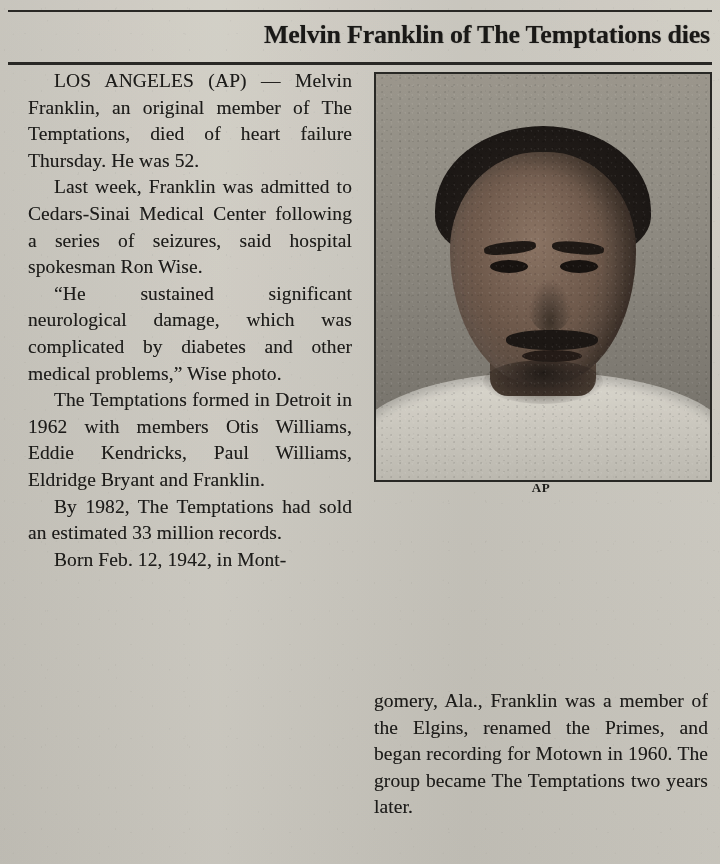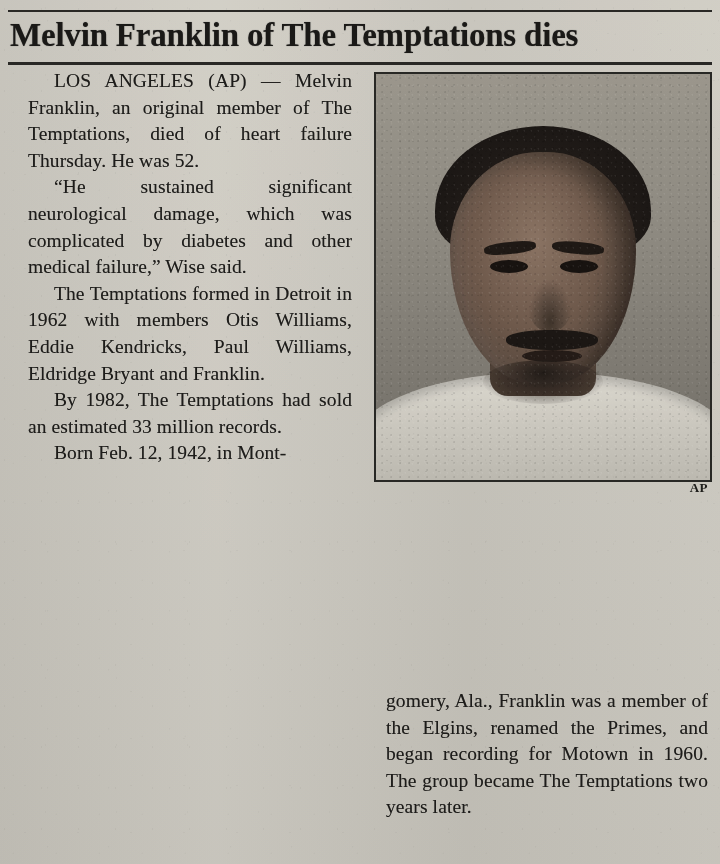--- a/index.html
+++ b/index.html
@@ -48,26 +48,27 @@
   #rule-under-headline { top: 62px; height: 3px; }
 
   #headline {
     position: absolute;
     top: 12px;
     left: 10px;
     right: 10px;
     height: 48px;
     font-family: "Liberation Serif", serif;
     font-weight: bold;
-    font-size: 33px;
+    font-size: 26px;
     line-height: 46px;
     letter-spacing: -0.2px;
     color: #1c1b19;
     white-space: nowrap;
     text-shadow: 0 0 1px rgba(0,0,0,0.45);
+    text-align: right;
   }
 
   #body-wrap {
     position: absolute;
     top: 68px;
     left: 14px;
     width: 694px;
     height: 790px;
   }
 
@@ -83,21 +84,21 @@
     font-family: "Liberation Serif", serif;
     font-size: 19.5px;
     line-height: 26.6px;
     color: #1f1e1c;
     text-align: justify;
     text-indent: 26px;
     font-weight: 400;
     letter-spacing: 0.1px;
     text-shadow: 0 0 0.6px rgba(0,0,0,0.35);
   }
-  p.art.cont { text-indent: 0; margin-left: 12px; }
+  p.art.cont { text-indent: 0; }
 
   
   #photo-box {
     position: absolute;
     left: 360px;
     top: 4px;
     width: 334px;
     height: 406px;
     border: 2px solid #2a2a27;
     overflow: hidden;
@@ -204,21 +205,21 @@
       radial-gradient(circle at 41% 82%, rgba(255,255,255,0.18) 0.7px, transparent 1.1px),
       radial-gradient(circle at 85% 14%, rgba(0,0,0,0.25) 0.7px, transparent 1.1px);
     background-size: 7px 9px, 9px 7px, 11px 13px, 13px 11px;
   }
 
   #ap-credit {
     position: absolute;
     left: 360px;
     top: 412px;
     width: 334px;
-    text-align: right;
+    text-align: center;
     font-family: "Liberation Serif", serif;
     font-weight: bold;
     font-size: 13px;
     letter-spacing: 0.5px;
     color: #20201d;
   }
 
   #caption {
     position: absolute;
     left: 360px;
@@ -249,21 +250,22 @@
   <div class="rule" id="rule-top"></div>
 
   <div id="headline">Melvin Franklin of The Temptations dies</div>
 
   <div class="rule" id="rule-under-headline"></div>
 
   <div id="body-wrap">
 
     <div class="col-left">
       <p class="art">LOS ANGELES (AP) — Melvin Franklin, an original member of The Temptations, died of heart failure Thursday. He was 52.</p>
-      <p class="art">“He sustained significant neurological damage, which was complicated by diabetes and other medical failure,” Wise said.</p>
+      <p class="art">Last week, Franklin was admitted to Cedars-Sinai Medical Center following a series of seizures, said hospital spokesman Ron Wise.</p>
+      <p class="art">“He sustained significant neurological damage, which was complicated by diabetes and other medical problems,” Wise photo.</p>
       <p class="art">The Temptations formed in Detroit in 1962 with members Otis Williams, Eddie Kendricks, Paul Williams, Eldridge Bryant and Franklin.</p>
       <p class="art">By 1982, The Temptations had sold an estimated 33 million records.</p>
       <p class="art">Born Feb. 12, 1942, in Mont-</p>
     </div>
 
     <div id="photo-box">
       <div id="photo-art">
         <div id="ph-bg"></div>
         <div id="ph-shoulders"></div>
         <div id="ph-neck"></div>

